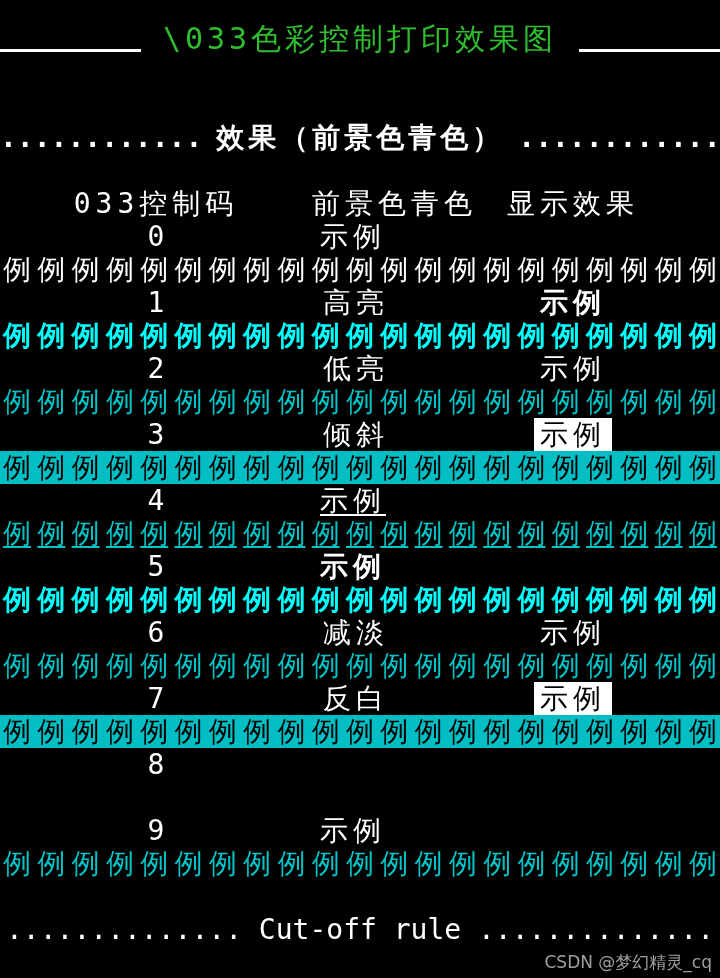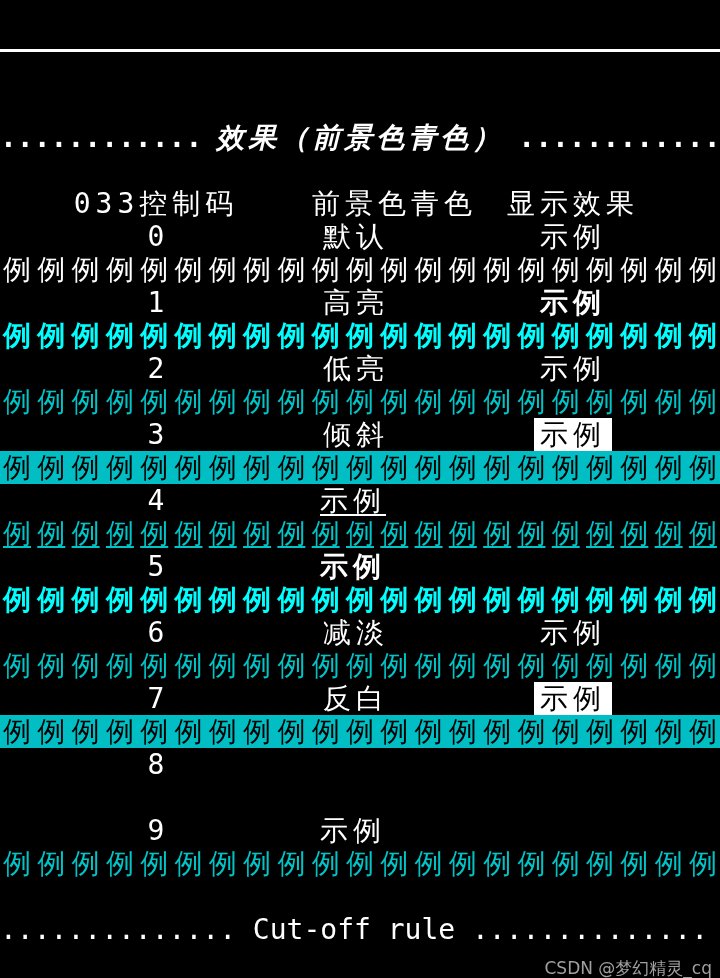--- a/index.html
+++ b/index.html
@@ -21,56 +21,57 @@
   .title-line{display:flex;align-items:center;}
   .title-bar{flex:1;height:3px;background:#fff;margin-top:24px;}
   .title-text{
     color:#2EBE2E;font-size:30px;letter-spacing:4px;
     margin:0 22px;flex:none;
   }
   
   .section-line{display:flex;align-items:center;font-weight:bold;}
   .dots{flex:none;letter-spacing:0;}
   .dots.grow{flex:1;}
-  .section-label{flex:none;margin:7px 14px;letter-spacing:4px;font-style:italic;}
+  .section-label{flex:none;margin:7px 14px;letter-spacing:4px;}
   
   .grid-line{display:grid;grid-template-columns:280px 120px 320px;}
   .grid-line .cell{text-align:center;letter-spacing:5px;padding-left:32px;}
   .grid-line .cell.c3{padding-left:26px;font-family:Liberation Serif, serif;}
   .num{letter-spacing:0;}
   
   .s-plain{color:#fff;}
   .s-bold{color:#fff;font-weight:bold;}
   .s-inverse{background:#fff;color:#000;display:inline-block;padding:0 6px;}
   .s-underline{color:#fff;text-decoration:underline;text-underline-offset:4px;text-decoration-thickness:2px;}
   
   .demo-line{display:flex;justify-content:space-between;padding:0 3px;}
   .d-white{color:#fff;}
   .d-bright{color:#00FFFF;font-weight:bold;}
   .d-cyan{color:#00C5C8;}
   .d-cyan-underline{color:#00C5C8;}
   .d-cyan-underline .demo-char{text-decoration:underline;text-underline-offset:3px;text-decoration-thickness:2px;}
   .d-band{background:#00BEC4;color:#000;}
   .d-hidden{visibility:hidden;}
   
-  .cutoff-line{white-space:pre;}
+  .cutoff-line{text-align:center;white-space:pre;}
   
   .watermark{
-    position:absolute;right:8px;bottom:0;
+    position:absolute;right:8px;bottom:6px;
     font-family:"DejaVu Sans","Liberation Sans",sans-serif;
     font-size:17px;color:#A0A0A0;line-height:20px;
   }
 </style>
 </head>
 <body>
 
 <div id="screen">
 
   <div class="line title-line">
     <div class="title-bar"></div>
+    <span class="title-text">\033色彩控制打印效果图</span>
     <div class="title-bar"></div>
   </div>
 
   <div class="line"></div>
   <div class="line"></div>
 
   <div class="line section-line">
     <span class="dots">............</span>
     <span class="section-label">效果（前景色青色）</span>
     <span class="dots grow">............</span>
@@ -80,21 +81,20 @@
 
   <div class="line grid-line">
     <span class="cell c1">033控制码</span>
     <span class="cell c2">前景色青色</span>
     <span class="cell c3">显示效果</span>
   </div>
 
   <div id="rows-host">
       <div class="line grid-line">
         <span class="cell c1"><span class="num">0</span></span>
-        <span class="cell c2">默认</span>
         <span class="cell c3"><span class="s-plain">示例</span></span>
       </div>
       <div class="line demo-line d-white">
         <span class="demo-char">例</span>
         <span class="demo-char">例</span>
         <span class="demo-char">例</span>
         <span class="demo-char">例</span>
         <span class="demo-char">例</span>
         <span class="demo-char">例</span>
         <span class="demo-char">例</span>

